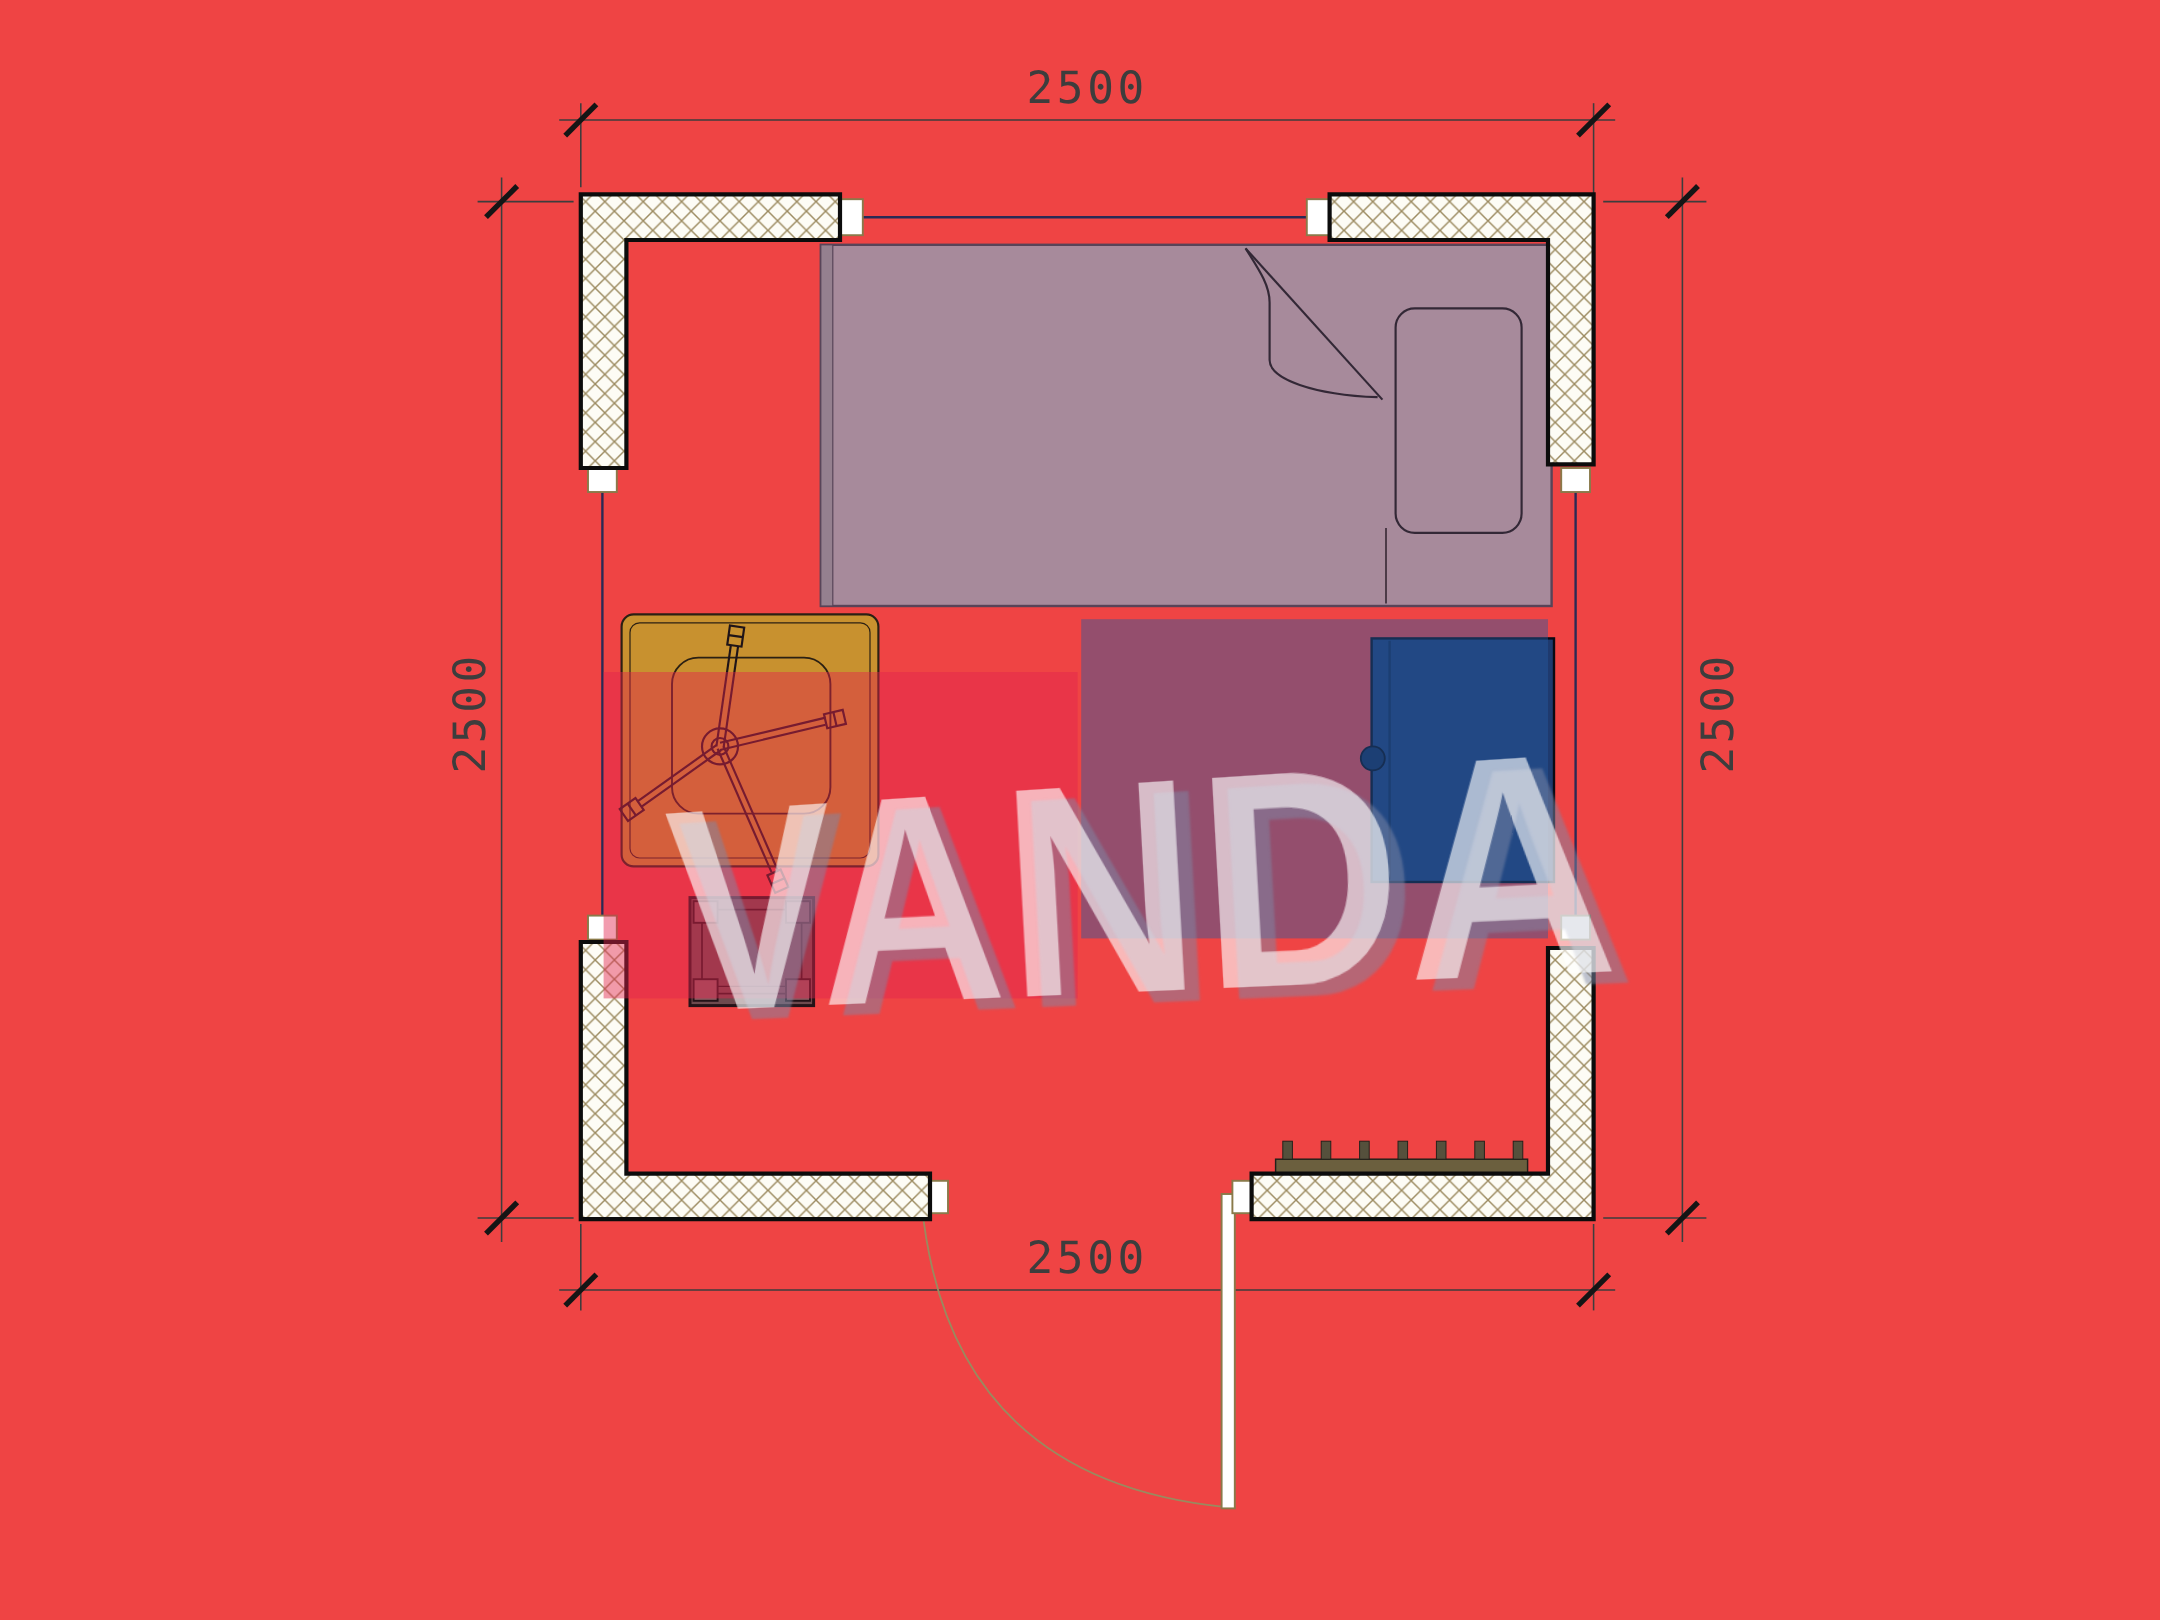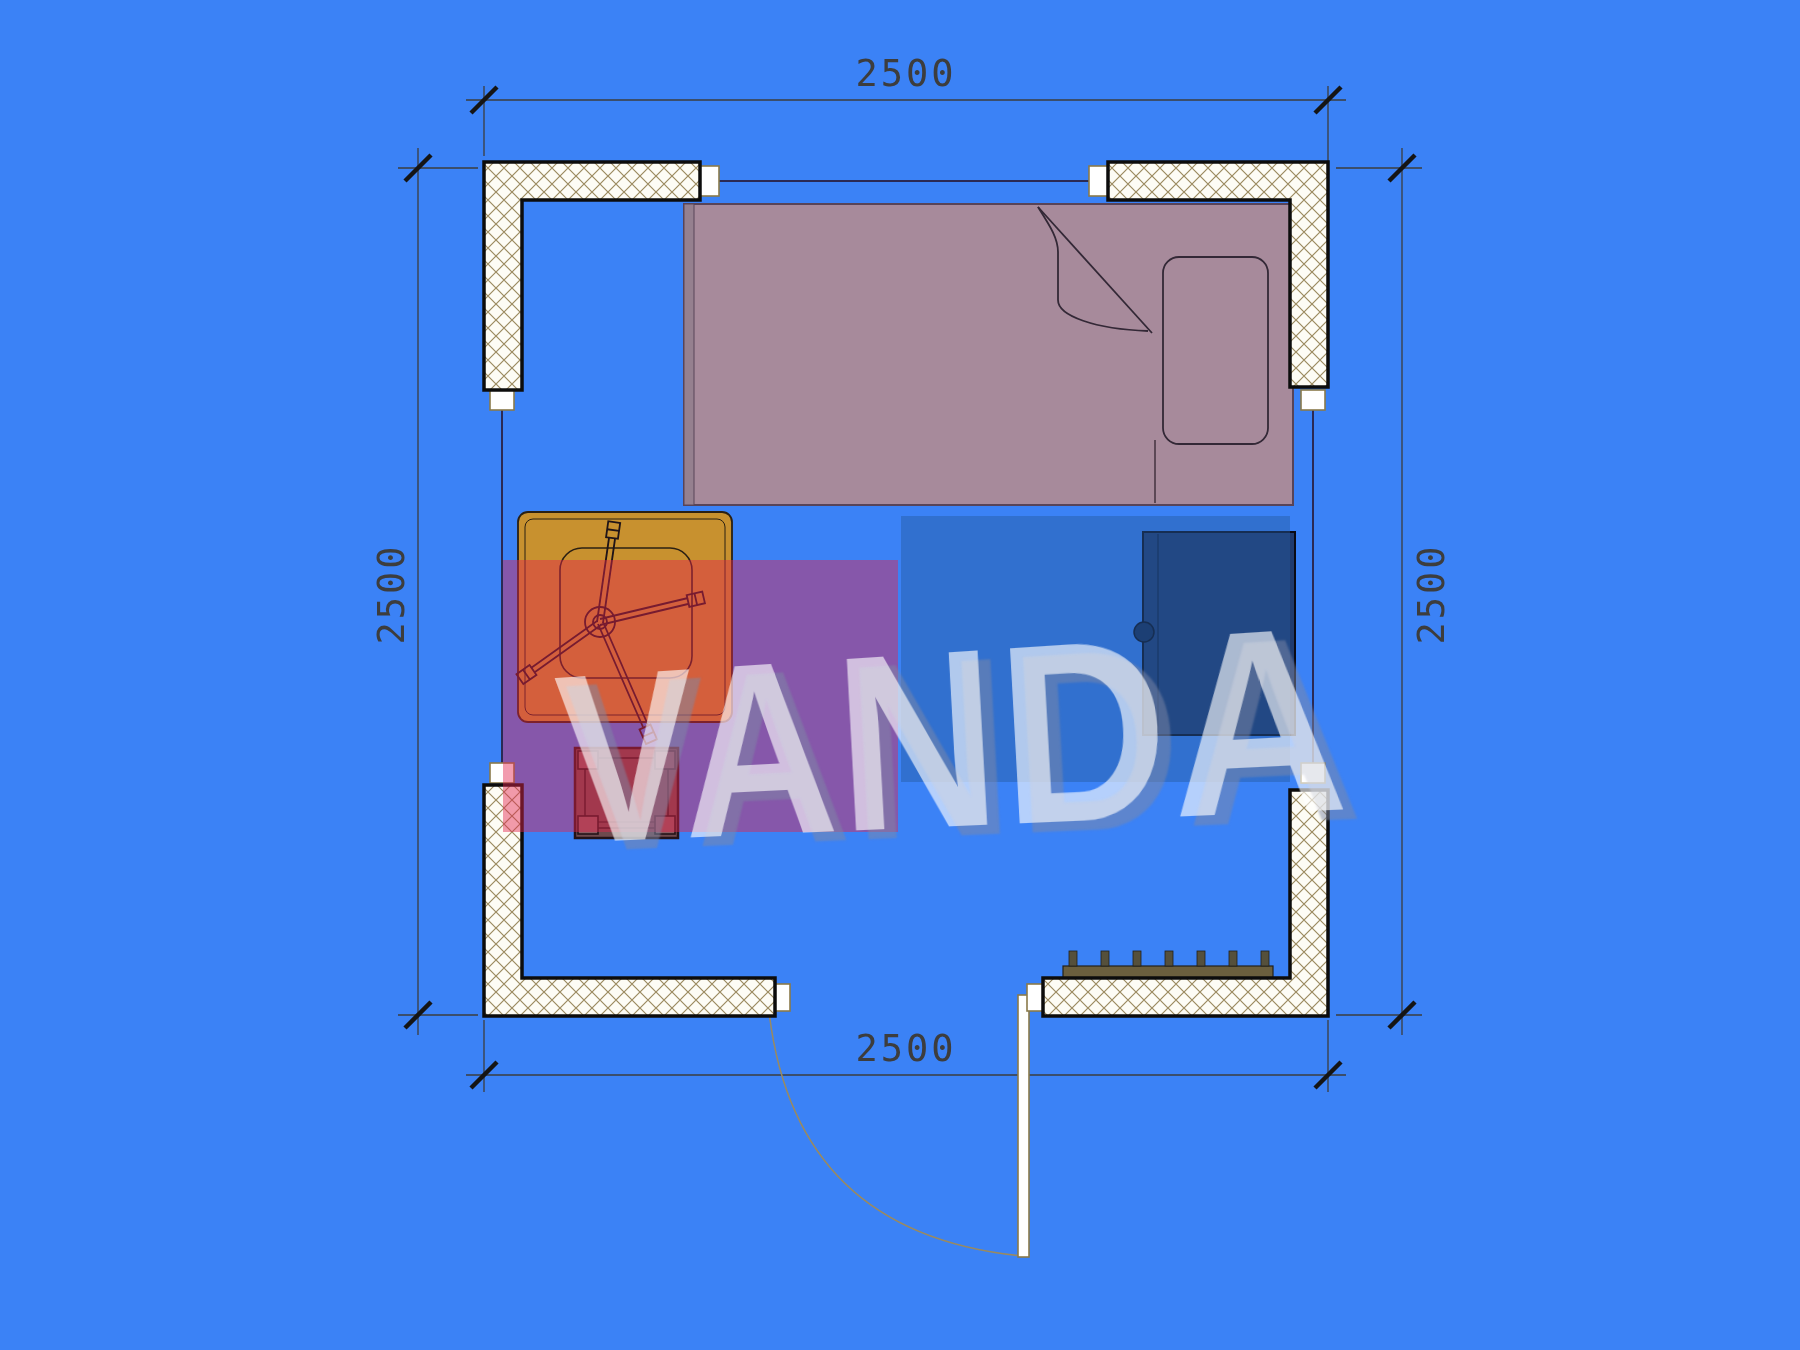--- a/index.html
+++ b/index.html
@@ -1,16 +1,16 @@
 <!DOCTYPE html>
 <html><head>
 <meta charset="utf-8">
 <style>
   html,body{margin:0;padding:0;background:#ffffff;}
-  #canvas{position:relative;width:1800px;height:1350px;background:#3b82f6;overflow:hidden;
+  #canvas{position:relative;width:1800px;height:1350px;background:#ef4444;overflow:hidden;
           font-family:"Liberation Sans",sans-serif;}
   #plan-svg{position:absolute;left:0;top:0;}
   .dimtext{font-family:"DejaVu Sans Mono",monospace;font-size:37px;fill:#3d3d3d;letter-spacing:3px;}
   #vanda{
     position:absolute;left:558px;top:640px;width:760px;height:260px;
     font-family:"Liberation Sans",sans-serif;font-weight:700;font-size:240px;line-height:1;
     letter-spacing:2px;color:rgba(255,255,255,0.62);
     text-shadow:13px 9px 2px rgba(125,135,165,0.5);
     transform:perspective(900px) rotateY(-7deg) rotate(-3deg) scaleX(0.85);
     transform-origin:left center;white-space:nowrap;pointer-events:none;

